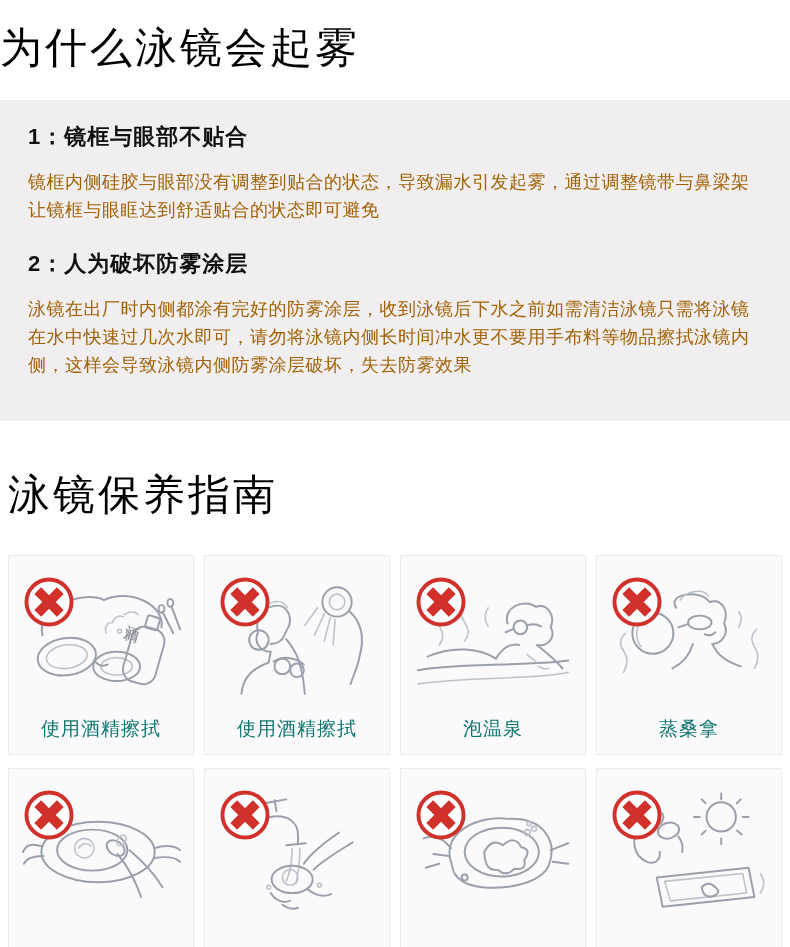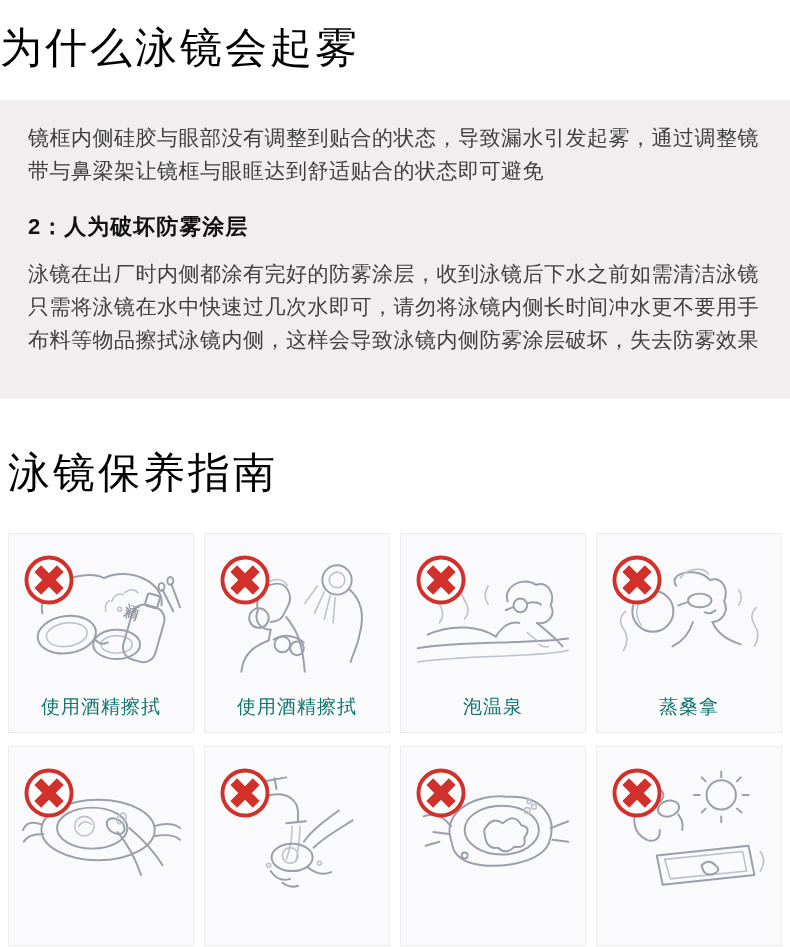--- a/index.html
+++ b/index.html
@@ -27,23 +27,23 @@
     padding:22px 28px 18px 28px;
   }
   .reason-heading{
     font-size:22px;
     font-weight:700;
     color:#111;
     margin:0 0 16px 0;
     letter-spacing:1px;
   }
   .reason-body{
-    font-size:21px;
+    font-size:18px;
     line-height:1.57;
-    color:#404040;
+    color:#a16207;
     margin:0 0 24px 0;
     letter-spacing:0.5px;
   }
 
   
   .care-grid{
     display:grid;
     grid-template-columns:repeat(4,1fr);
     gap:13px 10px;
     padding:0 8px 14px 8px;
@@ -92,20 +92,21 @@
 </head>
 <body>
 
 <div class="page">
 
   <div class="title-fog-wrap">
     <h1 class="main-title">为什么泳镜会起雾</h1>
   </div>
 
   <div class="info-panel">
+    <h3 class="reason-heading">1：镜框与眼部不贴合</h3>
     <p class="reason-body">镜框内侧硅胶与眼部没有调整到贴合的状态，导致漏水引发起雾，通过调整镜带与鼻梁架让镜框与眼眶达到舒适贴合的状态即可避免</p>
     <h3 class="reason-heading">2：人为破坏防雾涂层</h3>
     <p class="reason-body">泳镜在出厂时内侧都涂有完好的防雾涂层，收到泳镜后下水之前如需清洁泳镜只需将泳镜在水中快速过几次水即可，请勿将泳镜内侧长时间冲水更不要用手布料等物品擦拭泳镜内侧，这样会导致泳镜内侧防雾涂层破坏，失去防雾效果</p>
   </div>
 
   <div class="title-care-wrap">
     <h1 class="main-title">泳镜保养指南</h1>
   </div>
 
   <div class="care-grid">

